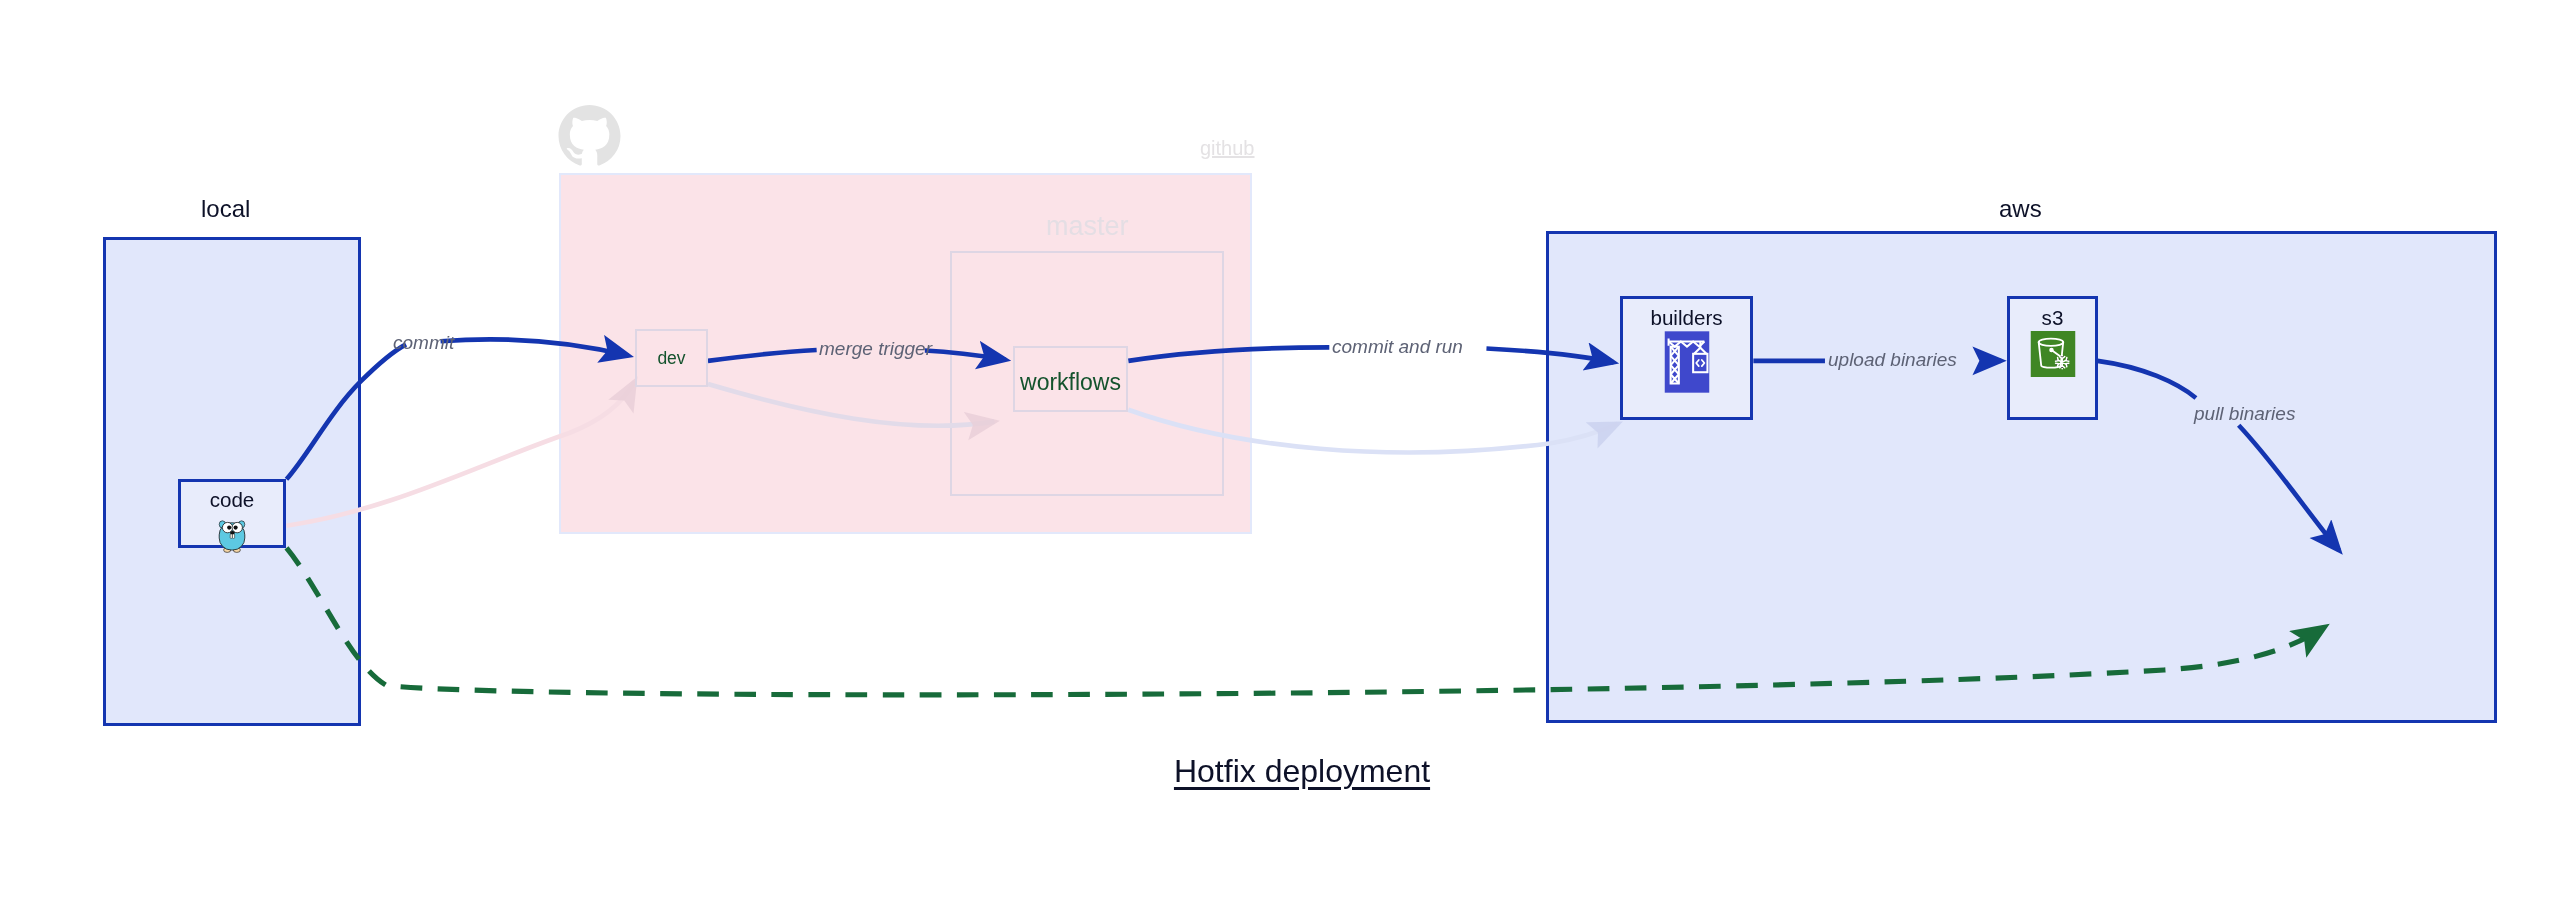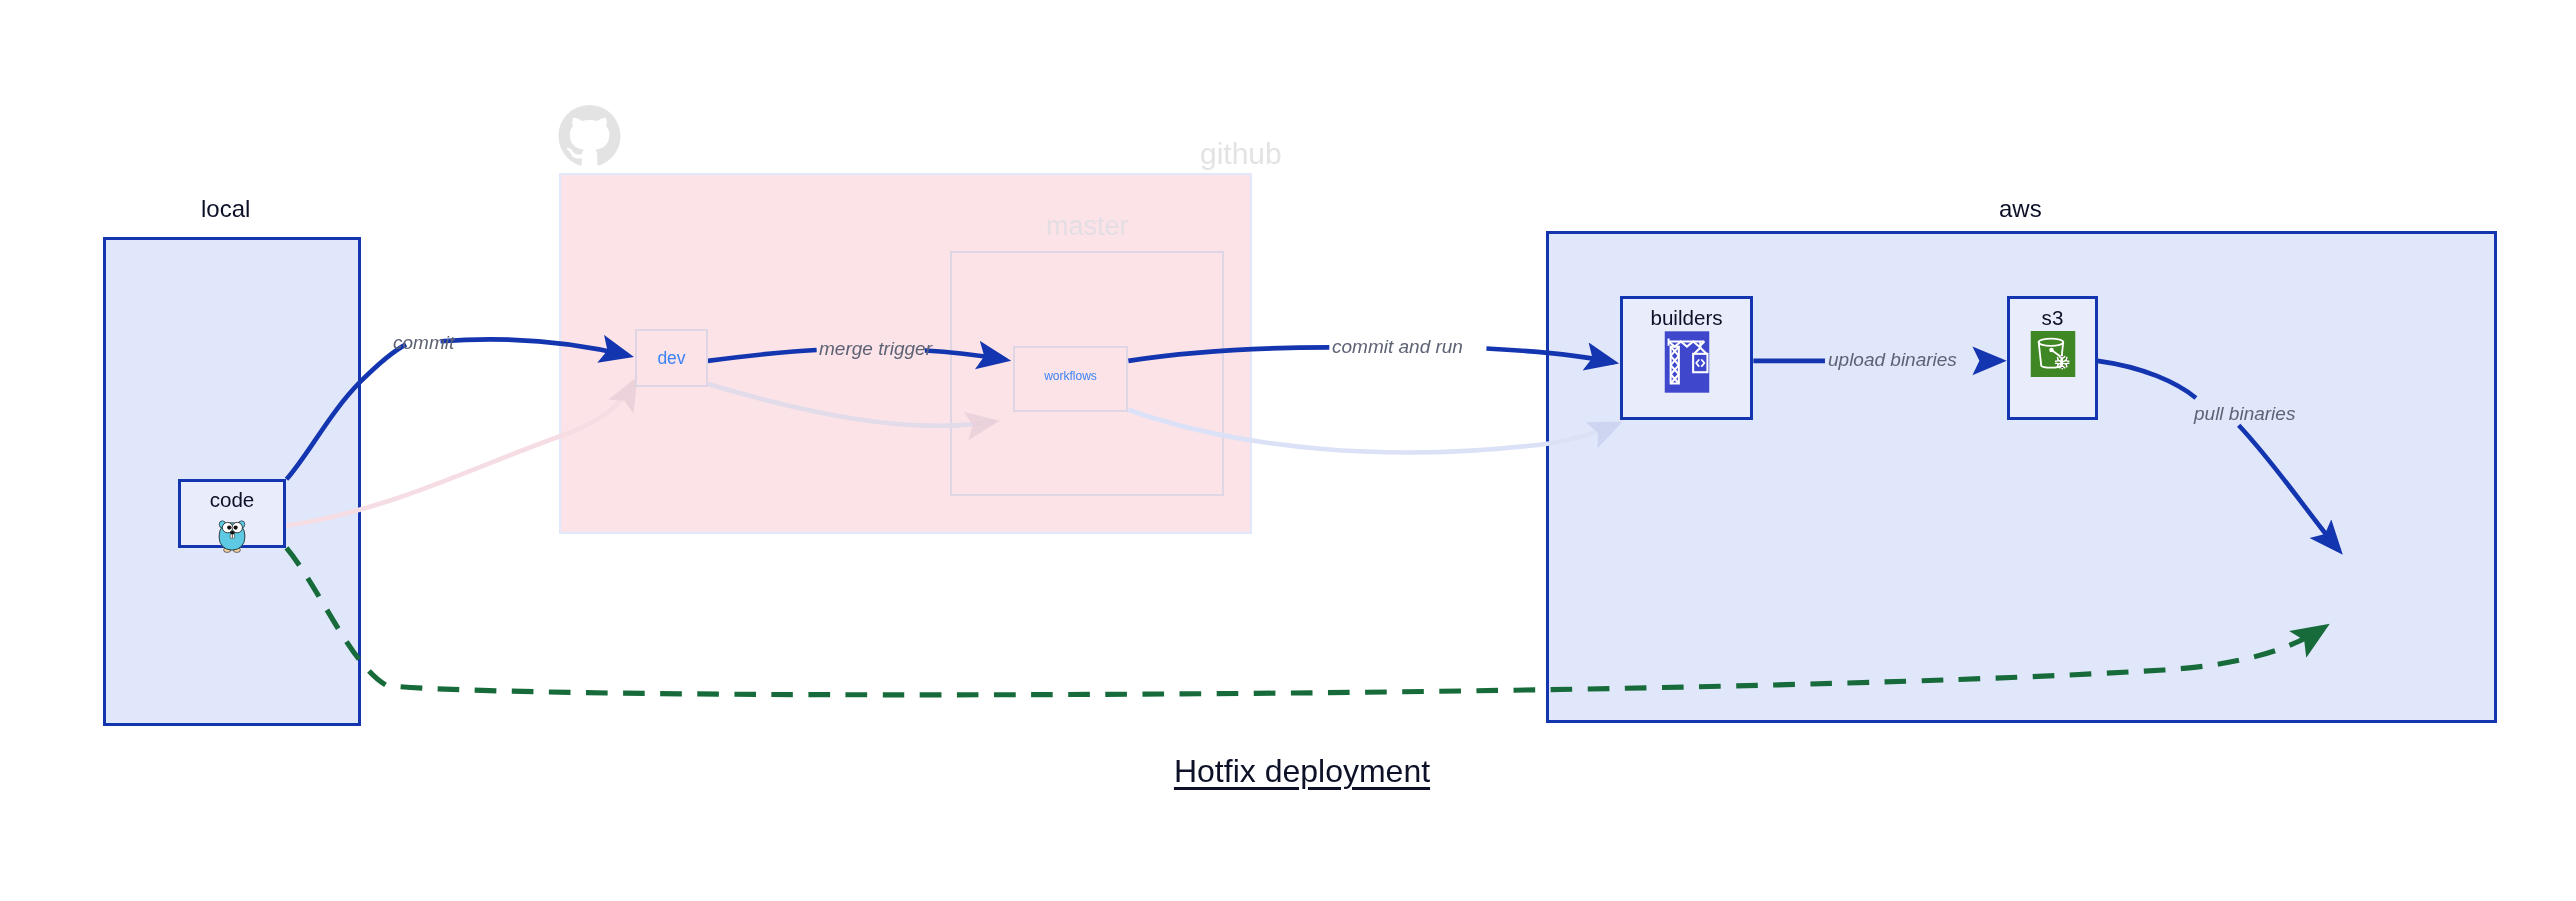--- a/index.html
+++ b/index.html
@@ -2,21 +2,21 @@
 <html style="font-size:8.2px"><head>
 <meta charset="utf-8">
 <style>
   html,body{margin:0;padding:0;background:#ffffff;}
   body{width:2604px;height:902px;overflow:hidden;font-family:"Liberation Sans",sans-serif;}
   #stage{position:relative;width:2604px;height:902px;background:#fff;}
   svg.layer{position:absolute;left:0;top:0;width:2604px;height:902px;overflow:visible;}
   .grp-label{position:absolute;font-size:24px;color:#0d1128;white-space:nowrap;font-family:"Liberation Sans",sans-serif;}
   .faded-label{position:absolute;white-space:nowrap;font-family:"Liberation Sans",sans-serif;}
   .node-title{position:absolute;left:0;right:0;text-align:center;font-weight:normal;font-size:20.6px;color:#0d1128;font-family:"Liberation Sans",sans-serif;}
-  .node-title.faded{color:#3b82f6;}
+  .node-title.faded{color:#14532d;}
   .node-box{position:absolute;box-sizing:border-box;}
   .solid-node{background:#e8ecfb;border:3.6px solid #1435b0;}
   .ghost-node{background:rgba(255,255,255,0);border:2.6px solid #ded6e4;}
   .icon-wrap{position:absolute;left:50%;transform:translateX(-50%);}
   .edge-label{position:absolute;font-style:italic;font-size:19px;color:#5d6275;white-space:nowrap;font-family:"Liberation Sans",sans-serif;}
   #chart-title{position:absolute;left:0;width:2604px;text-align:center;font-size:32px;color:#0d1128;text-decoration:underline;text-underline-offset:5.2px;font-family:"Liberation Sans",sans-serif;}
 </style>
 </head>
 <body>
 
@@ -24,21 +24,21 @@
 
   <div class="node-box" style="left:103px;top:237px;width:258px;height:489px;background:#e1e7fb;border:3.6px solid #1435b0;"></div>
 
   <div class="node-box" style="left:559px;top:173px;width:693px;height:361px;background:#fbe3e8;border:2.6px solid #e2e8fb;"></div>
 
   <div class="node-box" style="left:1546px;top:231px;width:951px;height:492px;background:#e1e7fb;border:3.6px solid #1435b0;"></div>
 
   <div class="node-box ghost-node" style="left:950px;top:251px;width:274px;height:245px;"></div>
 
   <div class="grp-label" style="left:201px;top:195px;">local</div>
-  <div class="grp-label faded-label" style="left:1200px;top:137px;color:#e4e2e4;font-size:30px;">github</div>
+  <div class="grp-label faded-label" style="left:1200px;top:137px;color:#e4e2e4;font-size:20px;text-decoration:underline;">github</div>
   <div class="grp-label" style="left:1999px;top:195px;">aws</div>
   <div class="faded-label" style="left:1046px;top:211px;color:#e4dee4;font-size:27px;">master</div>
 
   <div style="position:absolute;left:558px;top:105px;width:63px;height:62px;">
     <svg viewBox="0 0 16 16" width="63" height="62" aria-hidden="true">
       <path fill="#e3e3e3" d="M8 0C3.58 0 0 3.58 0 8c0 3.54 2.29 6.53 5.47 7.59.4.07.55-.17.55-.38 0-.19-.01-.82-.01-1.49-2.01.37-2.53-.49-2.69-.94-.09-.23-.48-.94-.82-1.13-.28-.15-.68-.52-.01-.53.63-.01 1.08.58 1.23.82.72 1.21 1.87.87 2.33.66.07-.52.28-.87.51-1.07-1.78-.2-3.64-.89-3.64-3.95 0-.87.31-1.59.82-2.15-.08-.2-.36-1.02.08-2.12 0 0 .67-.21 2.2.82.64-.18 1.32-.27 2-.27.68 0 1.36.09 2 .27 1.53-1.04 2.2-.82 2.2-.82.44 1.1.16 1.92.08 2.12.51.56.82 1.27.82 2.15 0 3.07-1.87 3.75-3.65 3.95.29.25.54.73.54 1.48 0 1.07-.01 1.93-.01 2.2 0 .21.15.46.55.38A8.01 8.01 0 0 0 16 8c0-4.42-3.58-8-8-8z"></path>
     </svg>
   </div>
 
   <svg class="layer" viewBox="0 0 5054 1750">
@@ -101,21 +101,21 @@
         <rect x="51.2" y="50" width="5.3" height="11" rx="2" fill="#fffaf0" stroke="#1a1a1a" stroke-width="1.3"></rect>
       </svg>
     </div>
   </div>
 
   <div class="node-box ghost-node" style="left:635px;top:329px;width:73px;height:58px;">
     <div class="node-title faded" style="top:16.5px;font-size:17.5px;">dev</div>
   </div>
 
   <div class="node-box ghost-node" style="left:1013px;top:346px;width:115px;height:66px;">
-    <div class="node-title faded" style="top:20.6px;font-size:12px;">workflows</div>
+    <div class="node-title faded" style="top:20.6px;font-size:23px;">workflows</div>
   </div>
 
   <div class="node-box solid-node" style="left:1620px;top:296px;width:133px;height:124px;">
     <div class="node-title" style="top:7.2px;">builders</div>
     <div class="icon-wrap" style="top:32px;">
       <svg width="45" height="62" viewBox="0 0 88 120">
         <rect x="0" y="0" width="88" height="120" fill="#3f48cc"></rect>
         <g stroke="#ffffff" stroke-width="4" fill="none">
           <rect x="12" y="30" width="16" height="72"></rect>
           <path d="M12 30 L28 48 M28 30 L12 48 M12 48 L28 66 M28 48 L12 66 M12 66 L28 84 M28 66 L12 84 M12 84 L28 102 M28 84 L12 102"></path>

